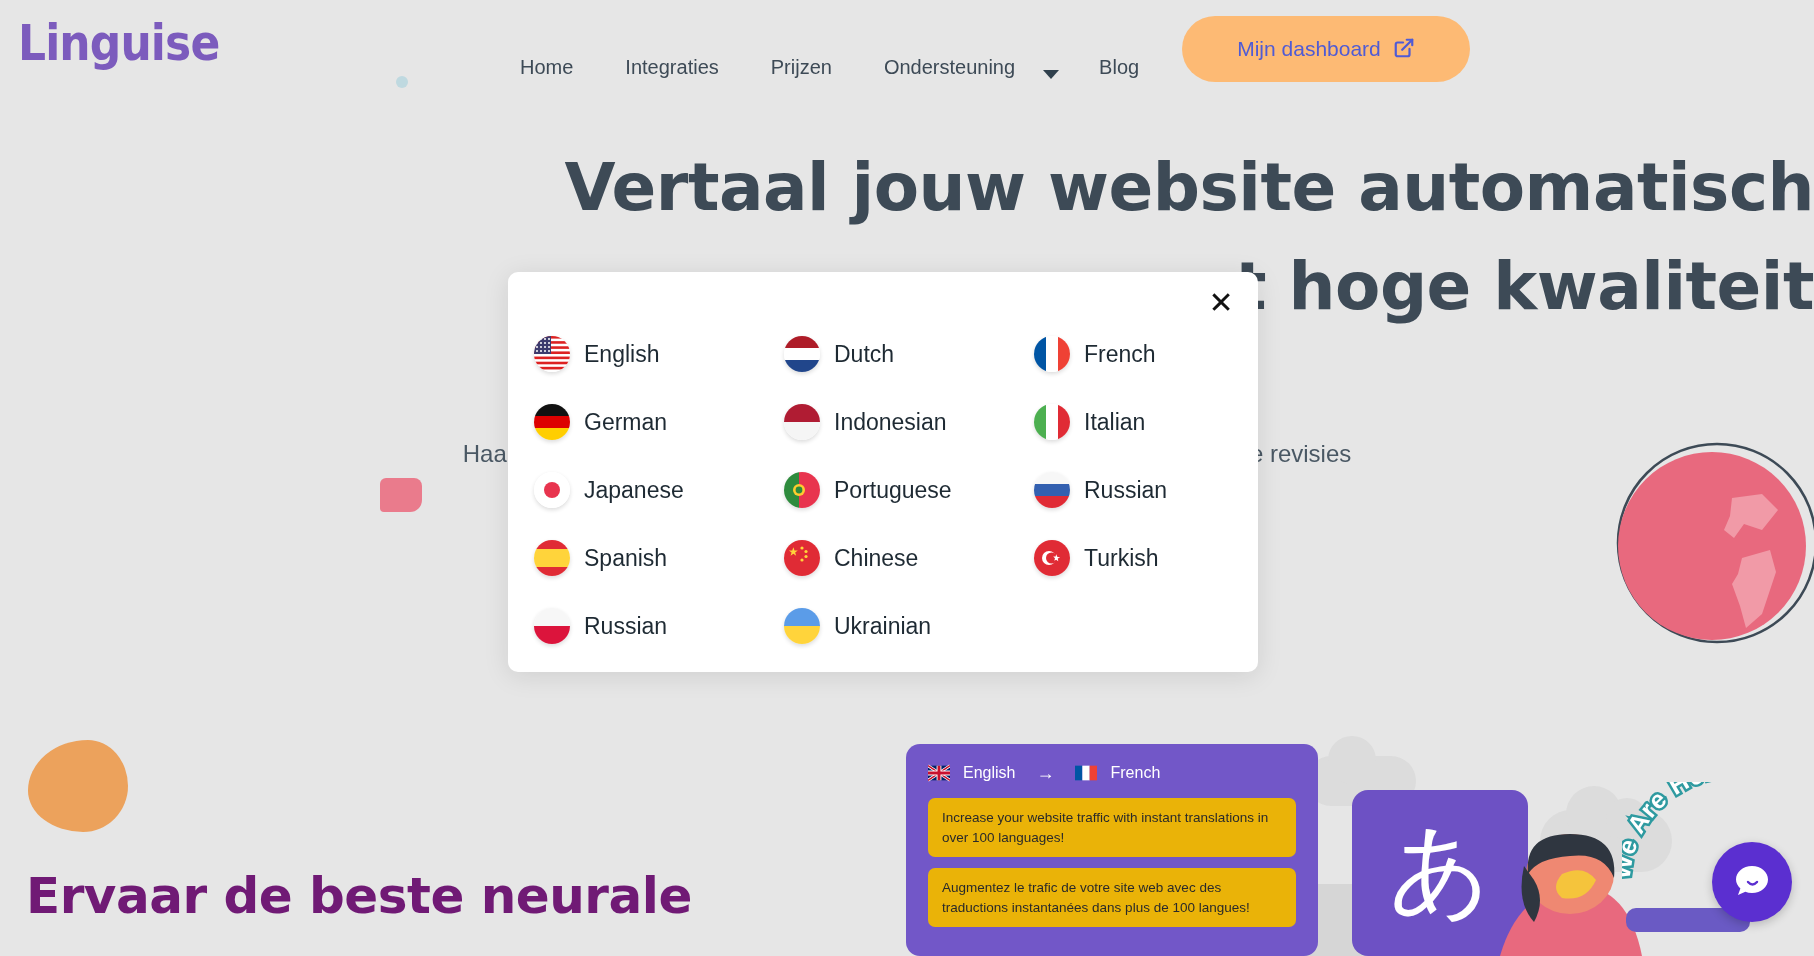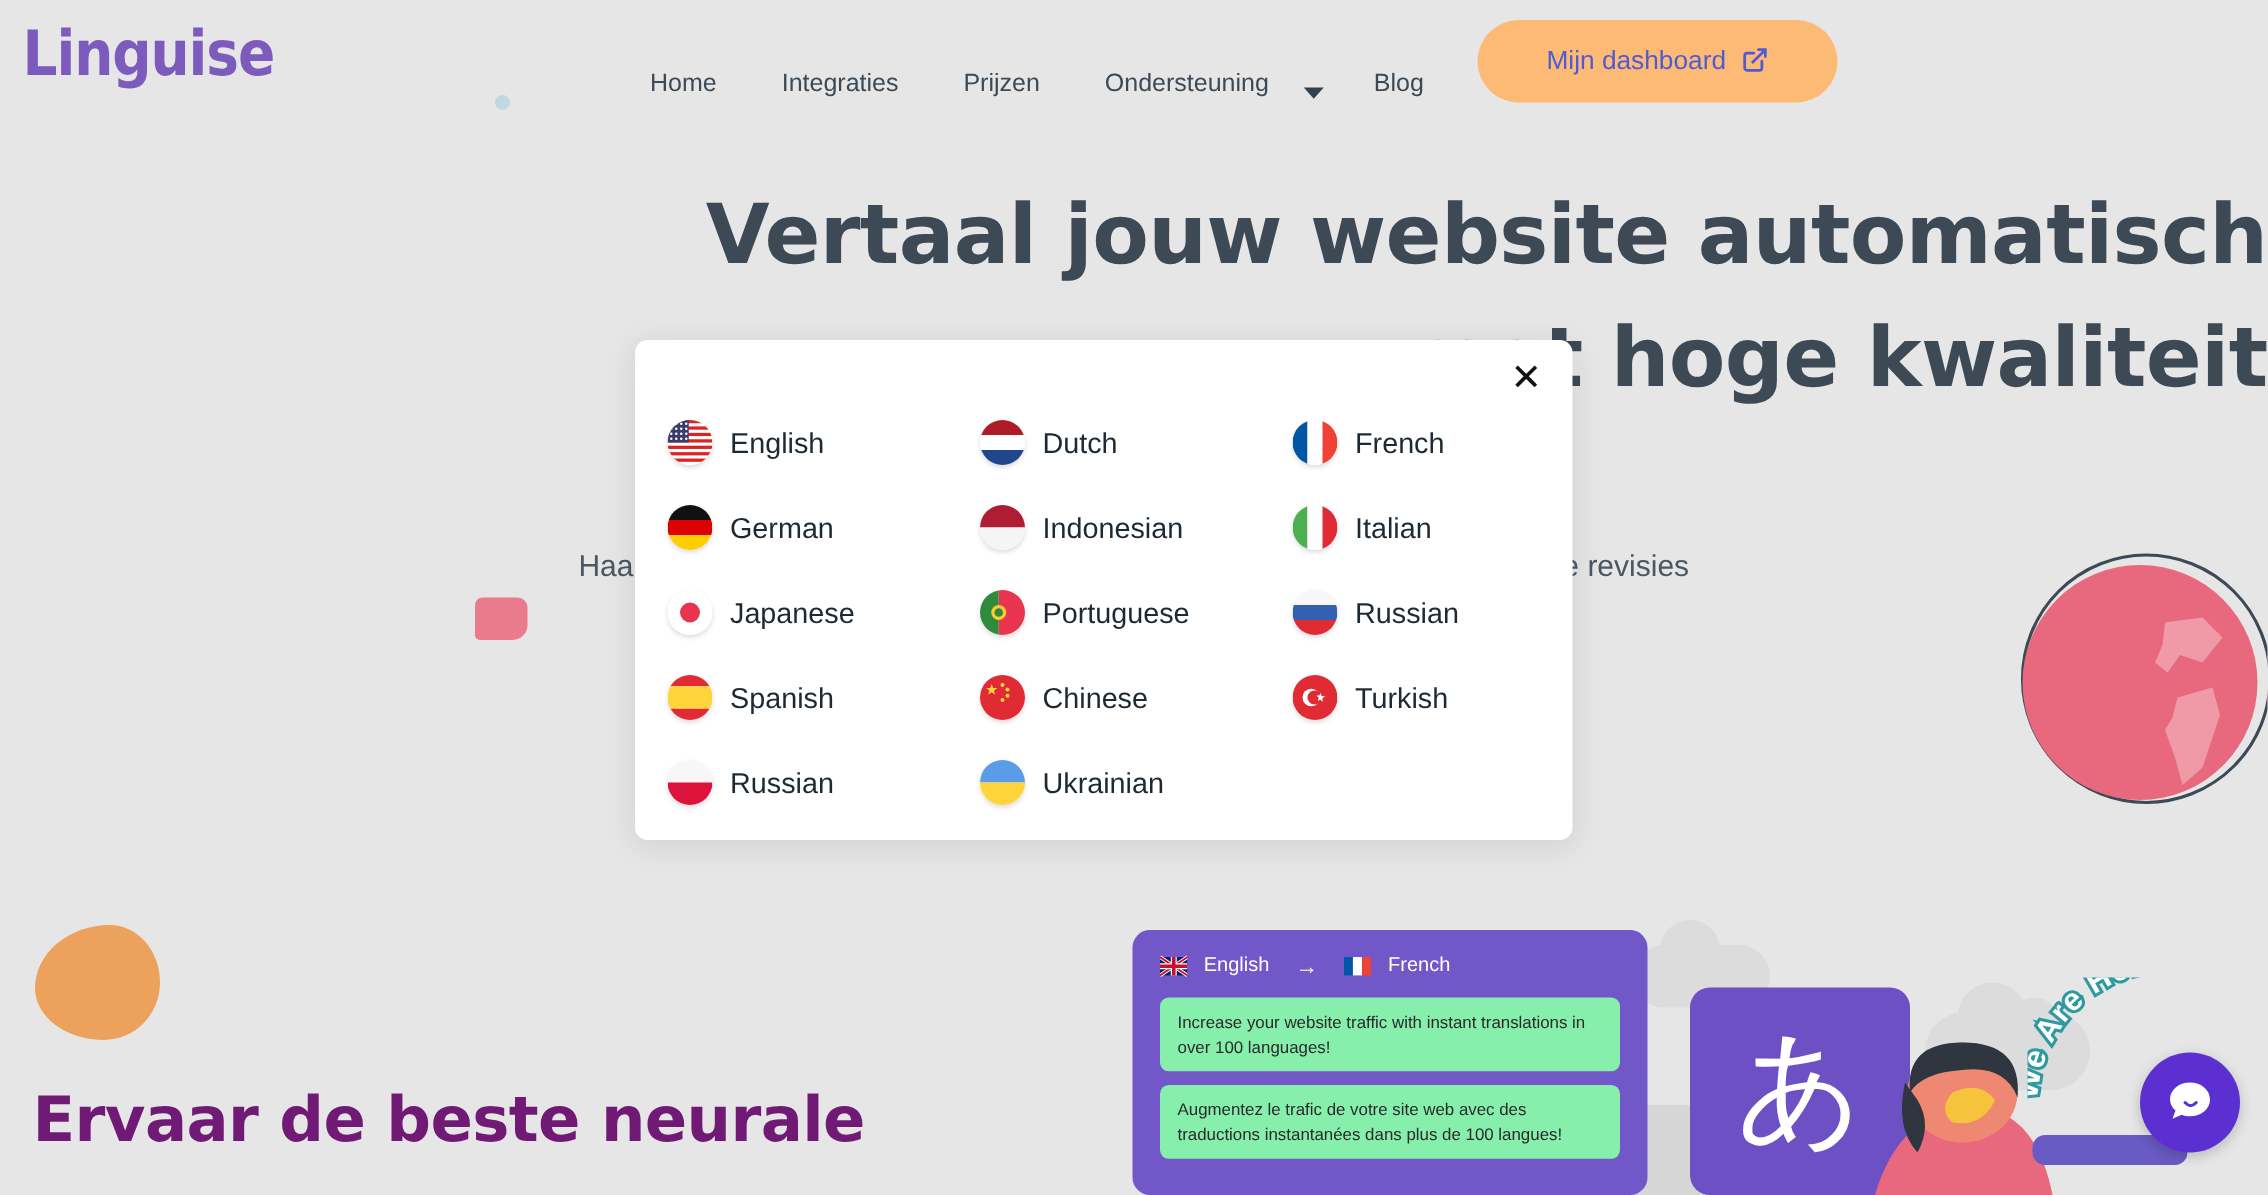--- a/index.html
+++ b/index.html
@@ -300,21 +300,21 @@
   }
   .tc-flag {
     width: 22px; height: 22px;
     border-radius: 3px;
     overflow: hidden;
     position: relative;
     flex: 0 0 22px;
   }
   .tc-flag svg { width: 22px; height: 22px; display:block; }
   .tc-bubble {
-    background: #86efac;
+    background: #eab308;
     border-radius: 7px;
     padding: 10px 14px;
     font-size: 13.5px;
     line-height: 1.45;
     color: #2a2a2a;
     margin-bottom: 11px;
   }
 
   
   .jp-card {

